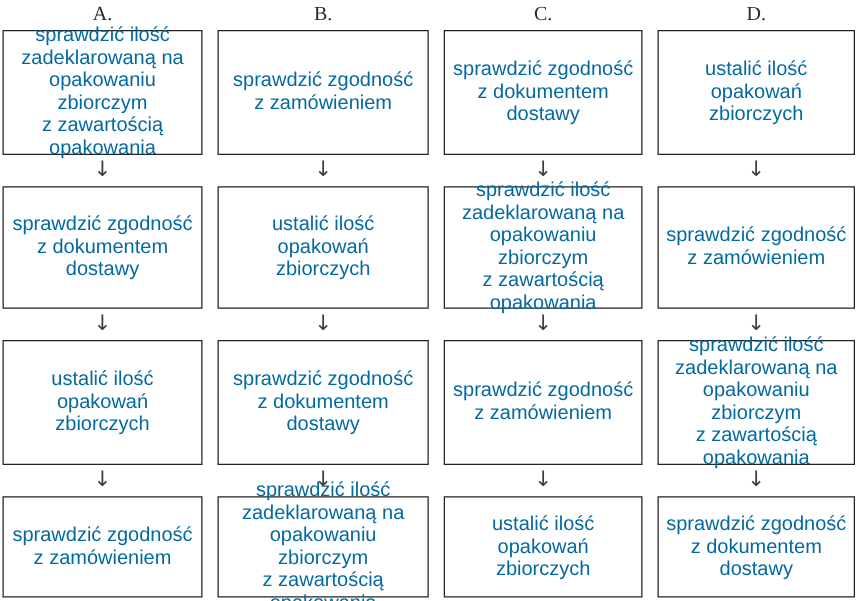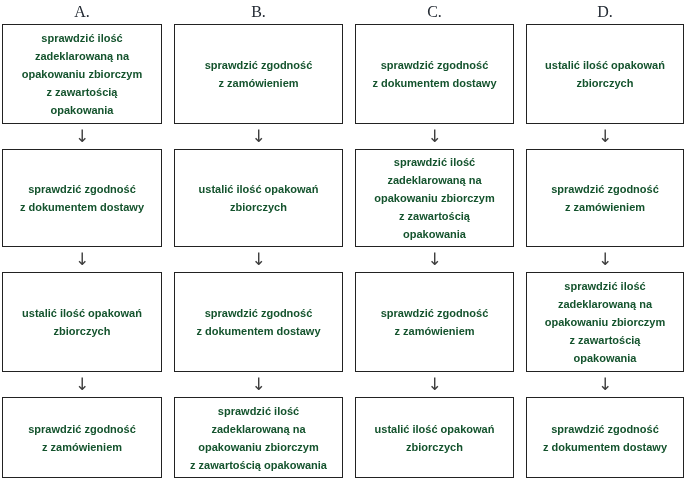--- a/index.html
+++ b/index.html
@@ -44,24 +44,23 @@
     background: #ffffff;
     display: flex;
     align-items: center;
     justify-content: center;
     text-align: center;
     box-sizing: border-box;
     padding: 2px 4px;
   }
   .step-text {
     white-space: pre-line;
-    font-size: 11px;
+    font-size: 16px;
     line-height: 18px;
-    color: #14532d;
-    font-weight: bold;
+    color: #0369a1;
   }
   .row1 { height: 100px; }
   .row2 { height: 98px; }
   .row3 { height: 100px; }
   .row4 { height: 81px; }
   .arrow-zone {
     height: 25px;
     display: flex;
     align-items: center;
     justify-content: center;

